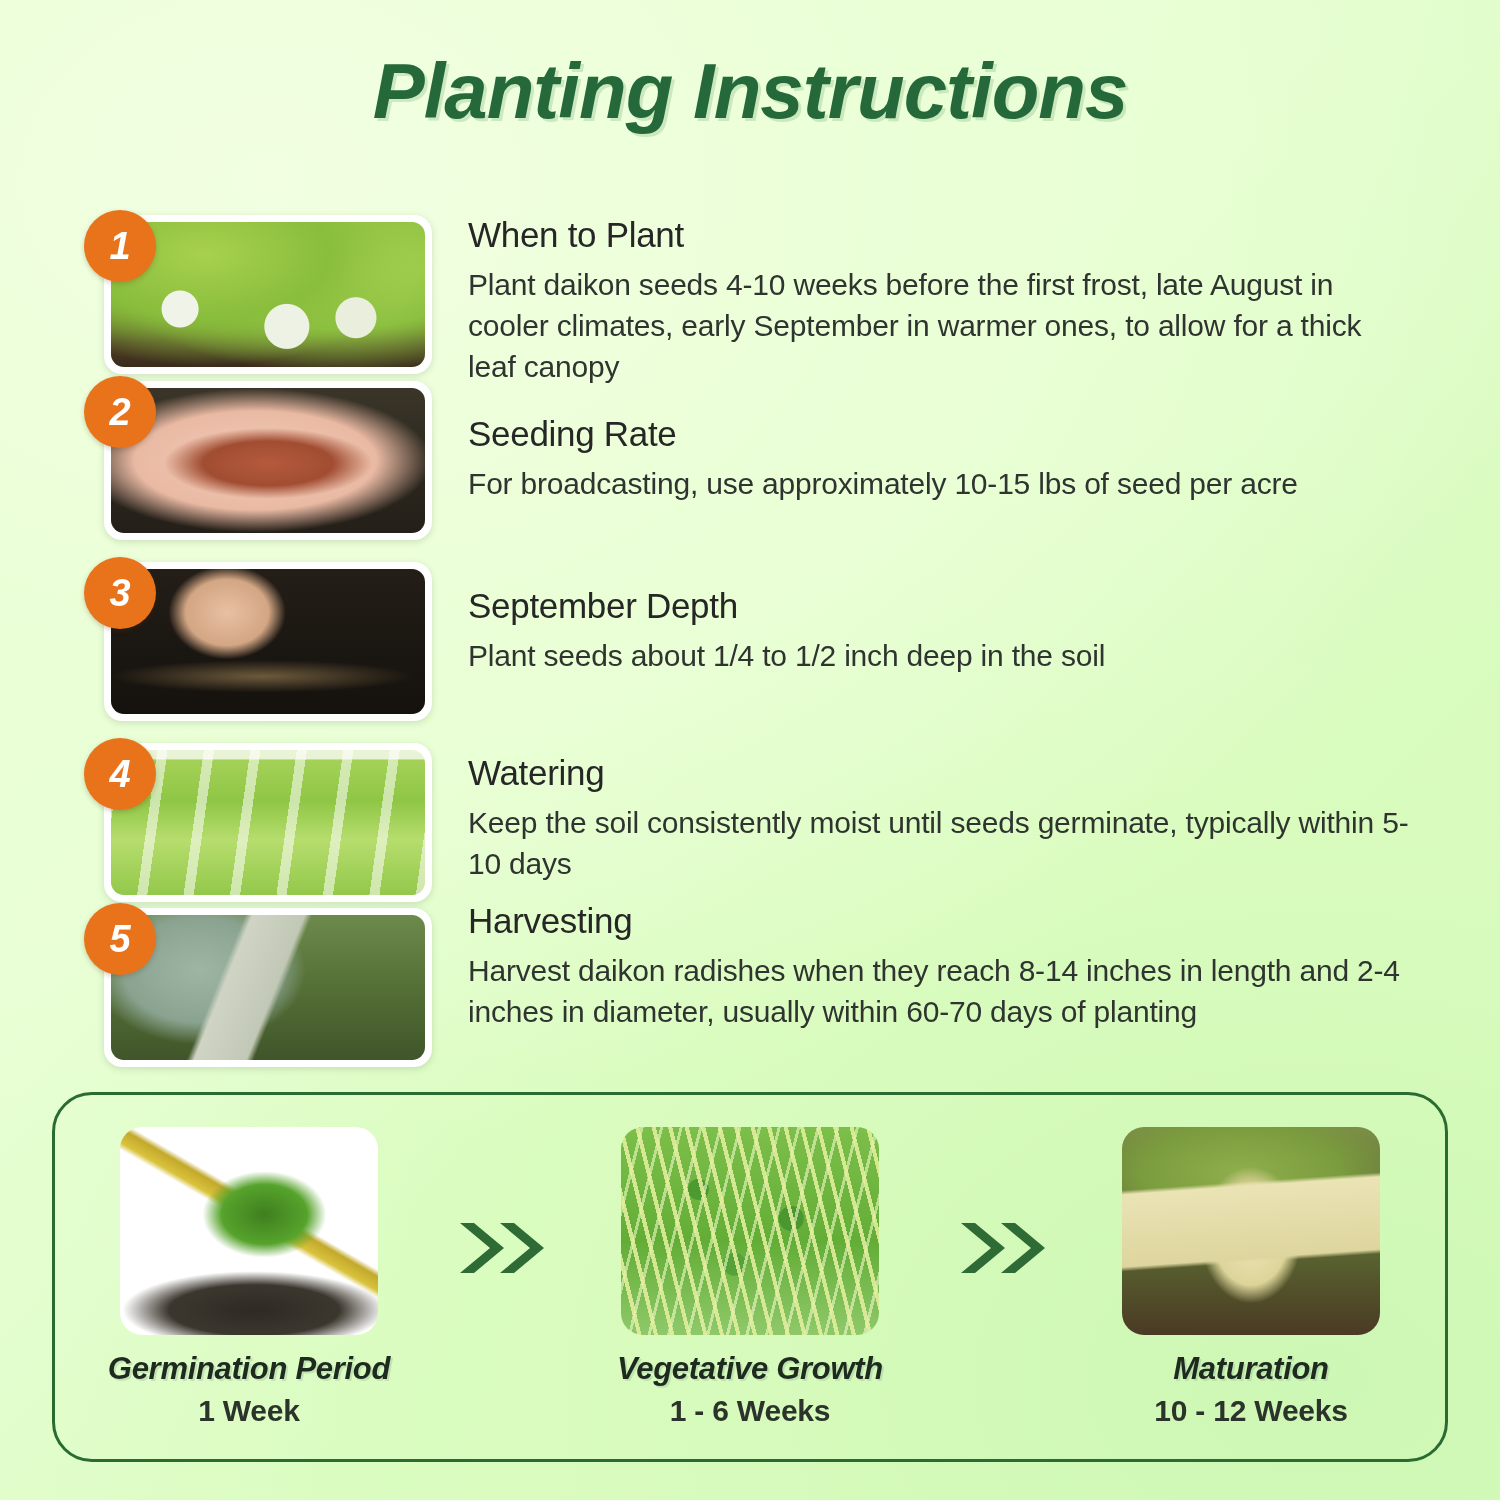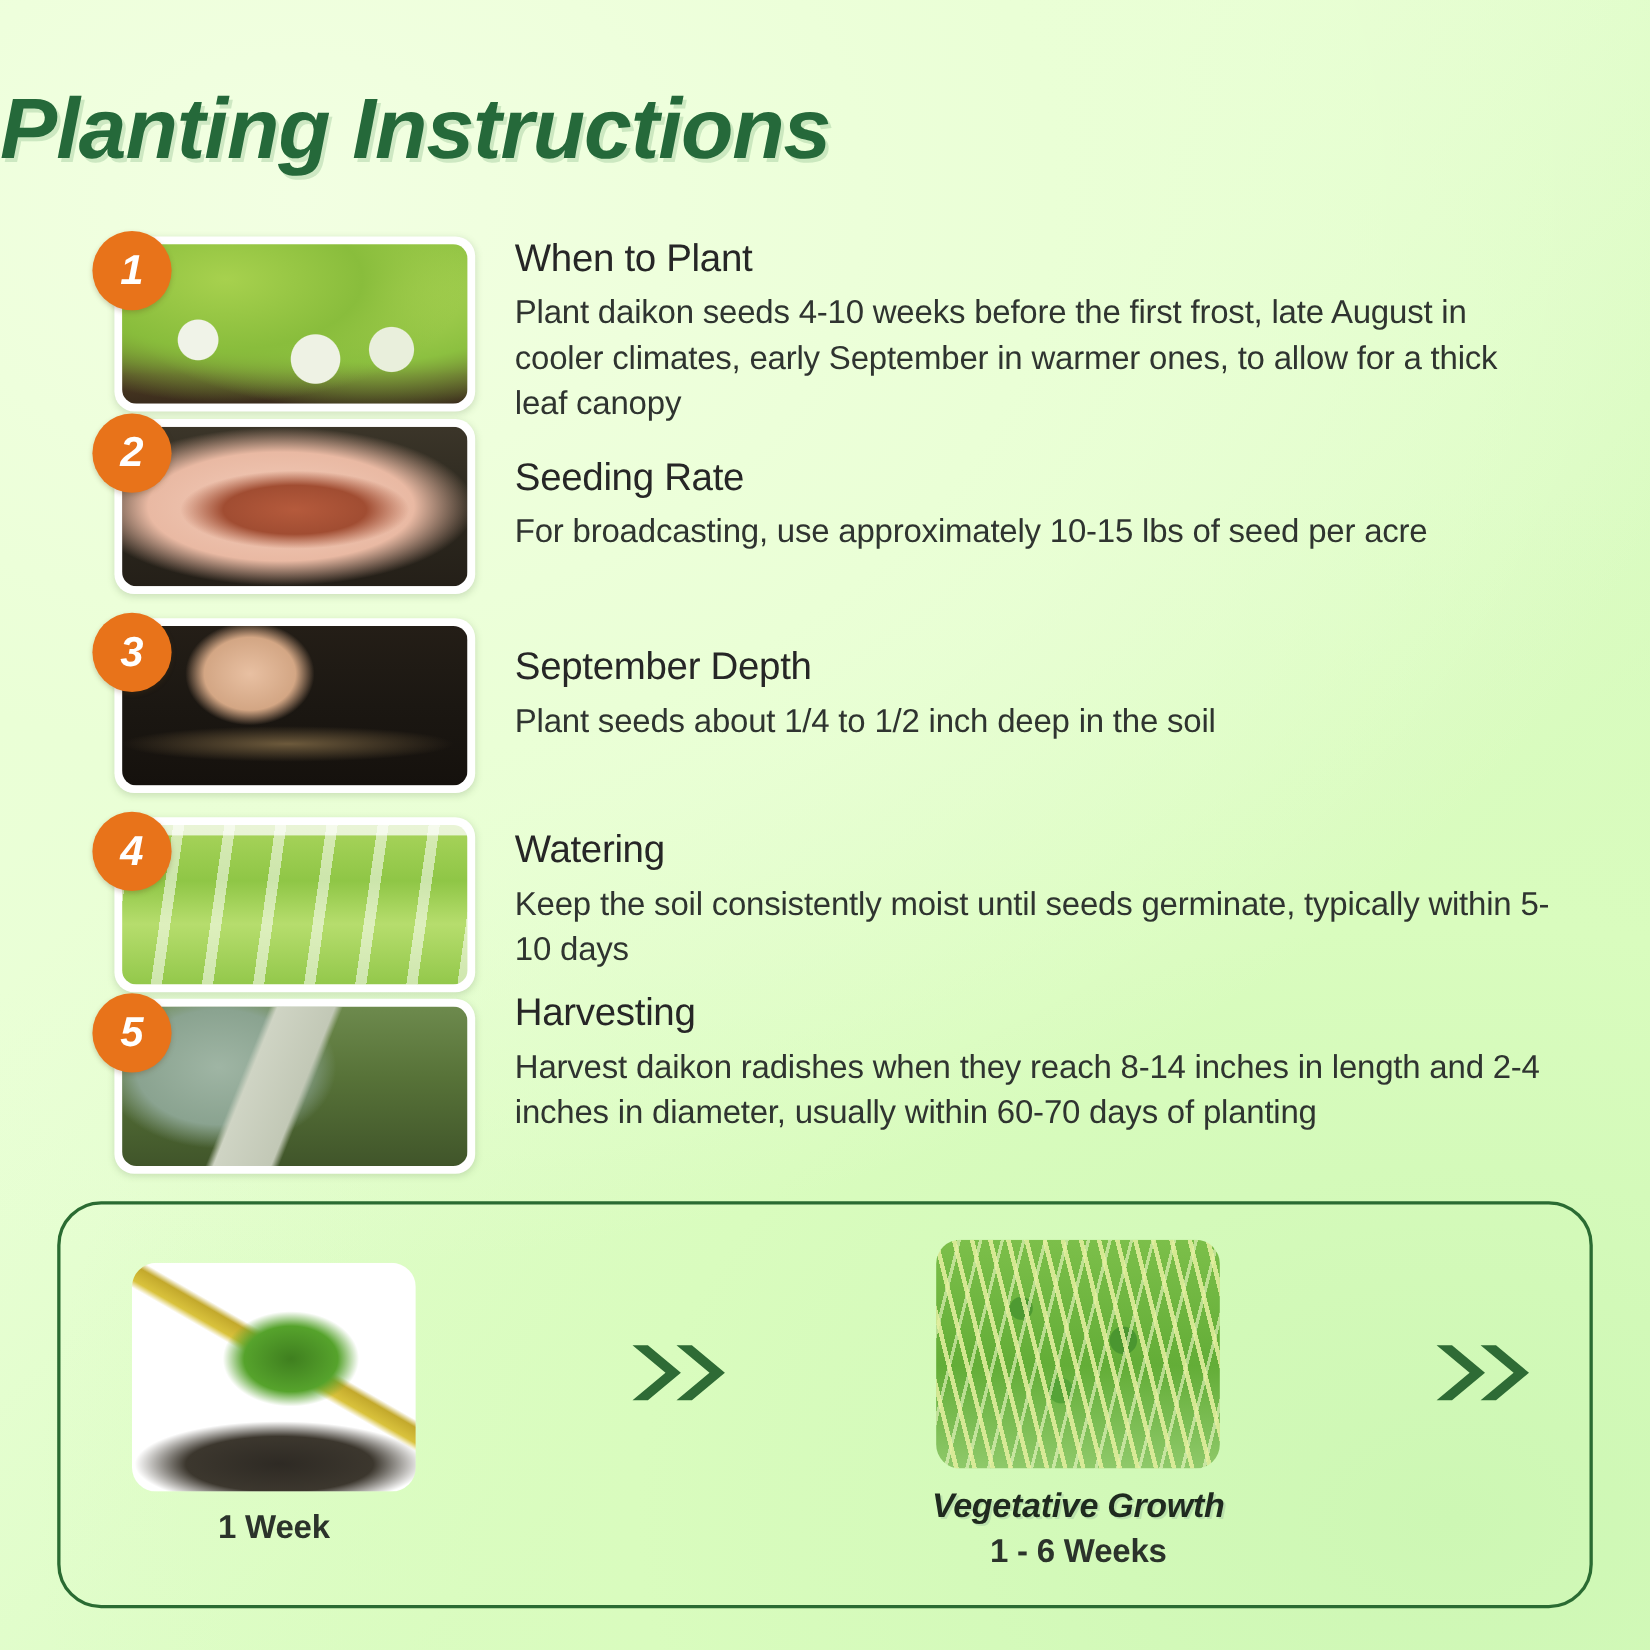--- a/index.html
+++ b/index.html
@@ -9,21 +9,21 @@
     background: #e3ffc9;
     background-image:
       radial-gradient(ellipse 120% 90% at 18% 12%, #f2ffe2 0%, #eaffd6 38%, rgba(226,255,198,0) 72%),
       radial-gradient(ellipse 110% 80% at 88% 92%, #cdf7b4 0%, #d9fcbe 45%, rgba(217,252,190,0) 78%),
       linear-gradient(135deg, #f1ffe4 0%, #e9ffd6 30%, #dcfcc4 62%, #ccf6ae 100%);
     position:relative;
     overflow:hidden;
   }
 
   
-  .title-wrap { width:100%; padding-top:72px; }
+  .title-wrap { width:100%; text-align:center; padding-top:46px; }
   .title {
     font-size:78px;
     font-weight:bold;
     font-style:italic;
     color:#25693a;
     letter-spacing:-1px;
     text-shadow: 3px 3px 0 rgba(140,190,140,0.35);
   }
 
   
@@ -240,20 +240,21 @@
       <div class="step-body">Harvest daikon radishes when they reach 8-14 inches in length and 2-4 inches in diameter, usually within 60-70 days of planting</div>
     </div>
   </div>
 
 </div>
 
 <div class="timeline">
 
   <div class="tl-col">
     <div class="tl-img img-sprout"></div>
+    <div class="tl-label">Germination Period</div>
     <div class="tl-sub">1 Week</div>
   </div>
 
   <div class="tl-arrow">
     <svg width="96" height="62" viewBox="0 0 96 62" aria-hidden="true">
       <path d="M8 6 L38 31 L8 56 L22 56 L52 31 L22 6 Z" fill="#2E6B35"></path>
       <path d="M48 6 L78 31 L48 56 L62 56 L92 31 L62 6 Z" fill="#2E6B35"></path>
     </svg>
   </div>
 
@@ -263,14 +264,19 @@
     <div class="tl-sub">1 - 6 Weeks</div>
   </div>
 
   <div class="tl-arrow">
     <svg width="96" height="62" viewBox="0 0 96 62" aria-hidden="true">
       <path d="M8 6 L38 31 L8 56 L22 56 L52 31 L22 6 Z" fill="#2E6B35"></path>
       <path d="M48 6 L78 31 L48 56 L62 56 L92 31 L62 6 Z" fill="#2E6B35"></path>
     </svg>
   </div>
 
+  <div class="tl-col">
+    <div class="tl-img img-mature"></div>
+    <div class="tl-label">Maturation</div>
+    <div class="tl-sub">10 - 12 Weeks</div>
+  </div>
 
 </div>
 
 </body></html>

